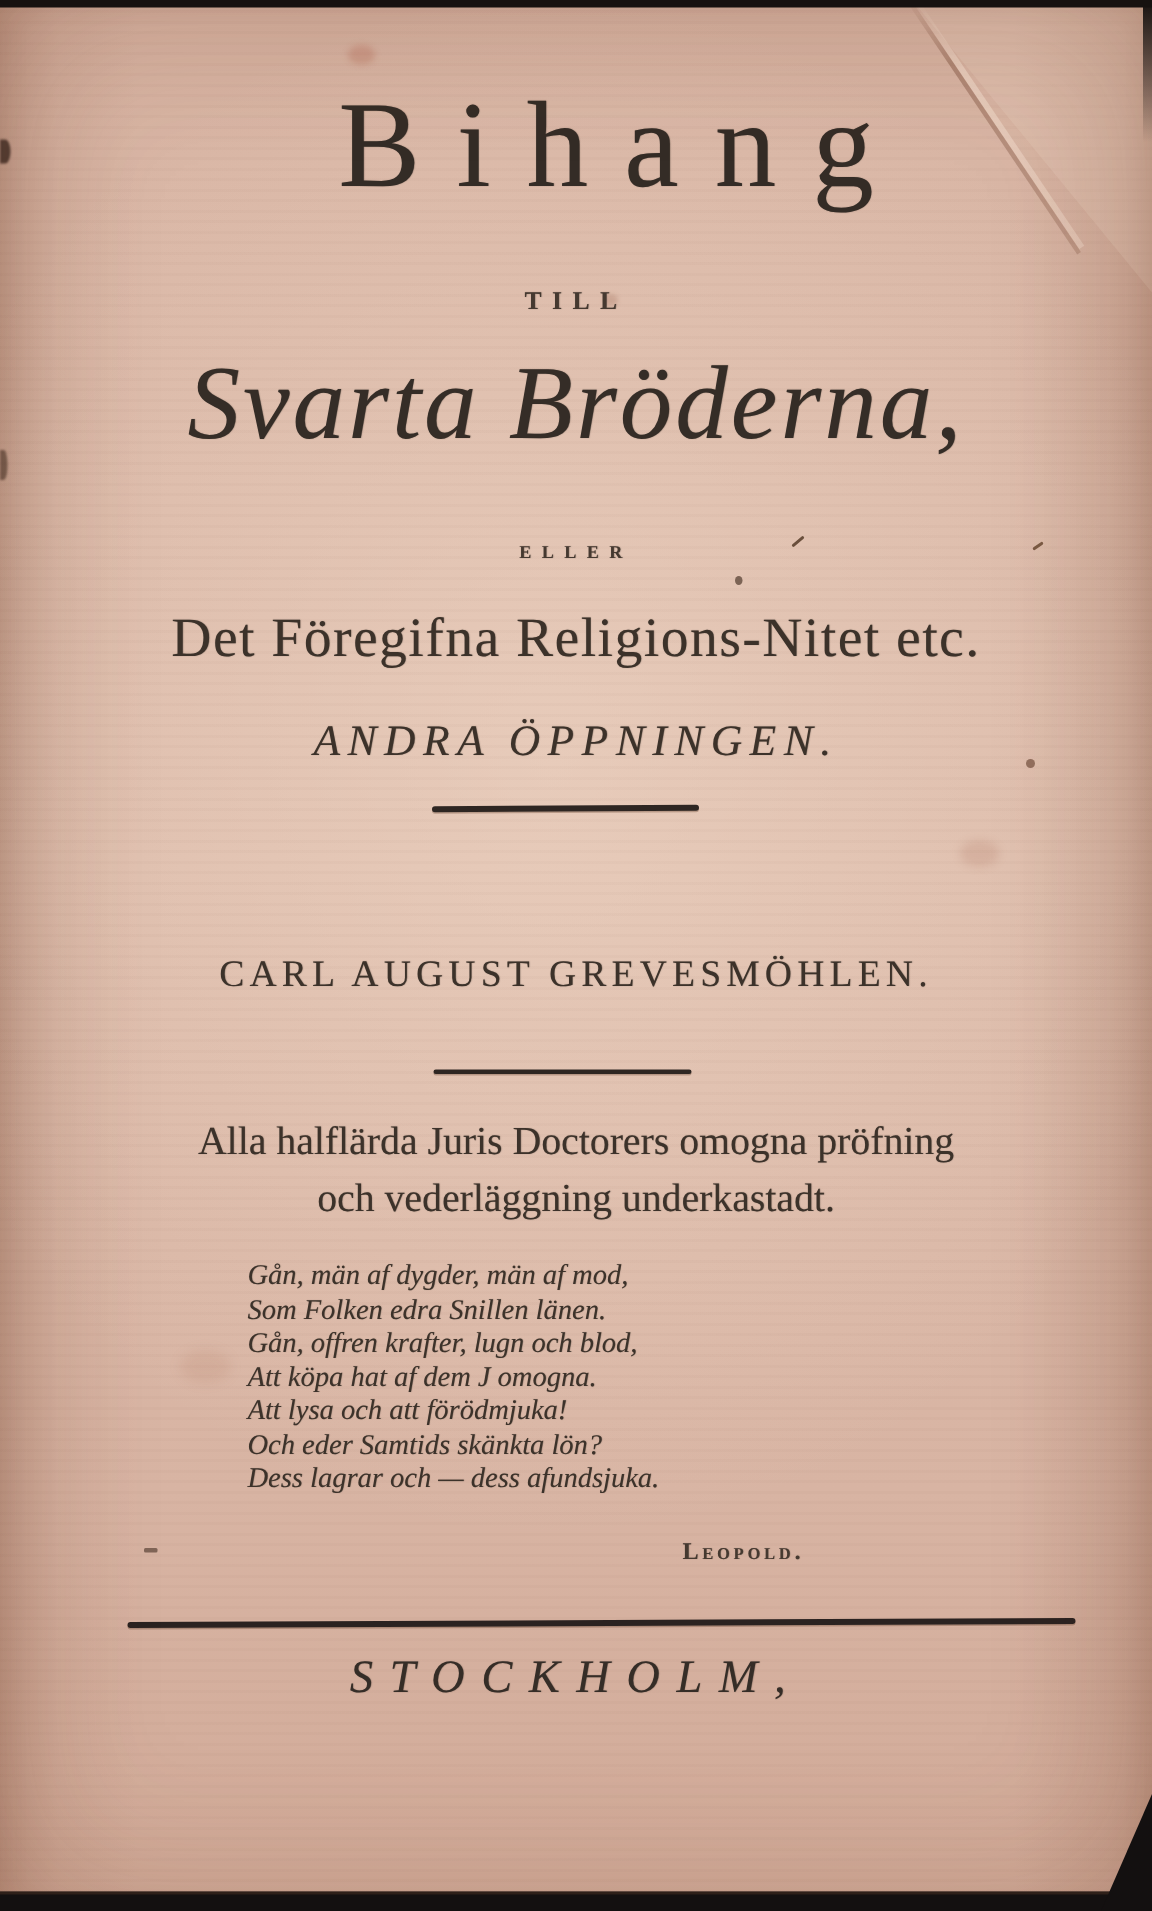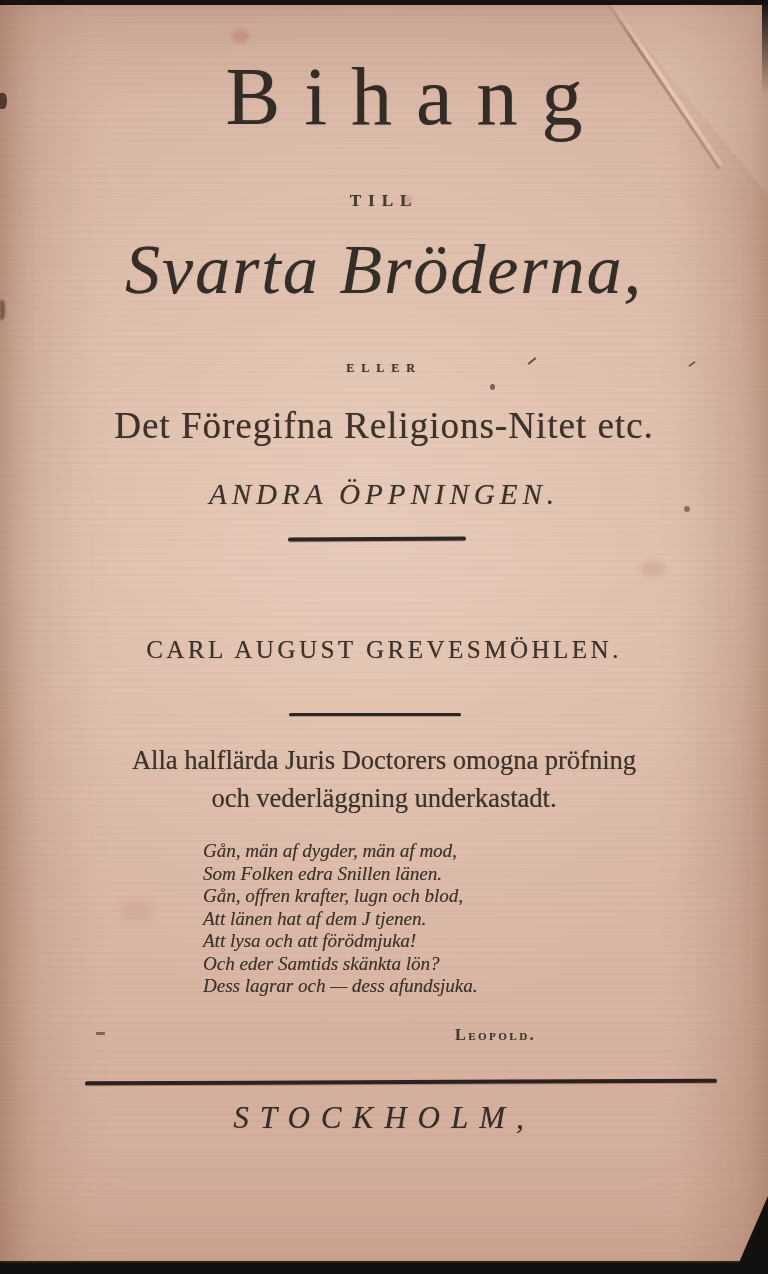--- a/index.html
+++ b/index.html
@@ -24,21 +24,21 @@
   .conn-till    { top:191px; font-size:17px; letter-spacing:7px; }
   .series-title { top:230px; font-size:70px; font-style:italic; letter-spacing:2px; color:#352d27; line-height:1.15; }
   .conn-eller   { top:361px; font-size:12px; letter-spacing:7px; }
   .subtitle     { top:404px; font-size:37px; letter-spacing:1px; }
   .part-title   { top:478px; font-size:29px; font-style:italic; letter-spacing:5px; }
   .byline       { top:585px; font-size:15px; letter-spacing:5px; font-weight:bold; color:#453930; }
   .author       { top:636px; font-size:25px; letter-spacing:3.5px; }
   .motto        { top:742px; font-size:26.5px; line-height:1.42; }
   .epigraph     { position:absolute; left:165px; top:840px; width:420px; text-align:left;
                   font-style:italic; font-size:19px; line-height:22.5px;
-                  text-shadow:0.3px 0.3px 0.6px rgba(58,48,40,0.45);margin-left:38px; }
+                  text-shadow:0.3px 0.3px 0.6px rgba(58,48,40,0.45); }
   .attribution  { position:absolute; left:455px; top:1026px; font-size:16px; font-weight:bold;
                   font-variant:small-caps; letter-spacing:2.5px; color:#453930;
                   text-shadow:0.3px 0.3px 0.6px rgba(58,48,40,0.45); }
   .city         { top:1100px; font-size:31px; font-style:italic; letter-spacing:11px; color:#352d27; }
   .imprint      { top:1146px; font-size:29px; }
   .imprint .sc  { font-variant:small-caps; }
 
   
   .rule { position:absolute; background:#2e2622; border-radius:2px;
           box-shadow:0 1px 0 rgba(100,65,45,0.35); }
@@ -116,21 +116,21 @@
 
   <div class="tb motto">
     <div>Alla halflärda Juris Doctorers omogna pröfning</div>
     <div>och vederläggning underkastadt.</div>
   </div>
 
   <div class="epigraph">
     <div>Gån, män af dygder, män af mod,</div>
     <div>Som Folken edra Snillen länen.</div>
     <div>Gån, offren krafter, lugn och blod,</div>
-    <div>Att länen hat af dem J tjenen.</div>
+    <div>Att köpa hat af dem J omogna.</div>
     <div>Att lysa och att förödmjuka!</div>
     <div>Och eder Samtids skänkta lön?</div>
     <div>Dess lagrar och — dess afundsjuka.</div>
   </div>
   <div class="attribution">Leopold.</div>
 
   <div class="rule rule3"></div>
 
   <div class="tb city">STOCKHOLM,</div>
 

